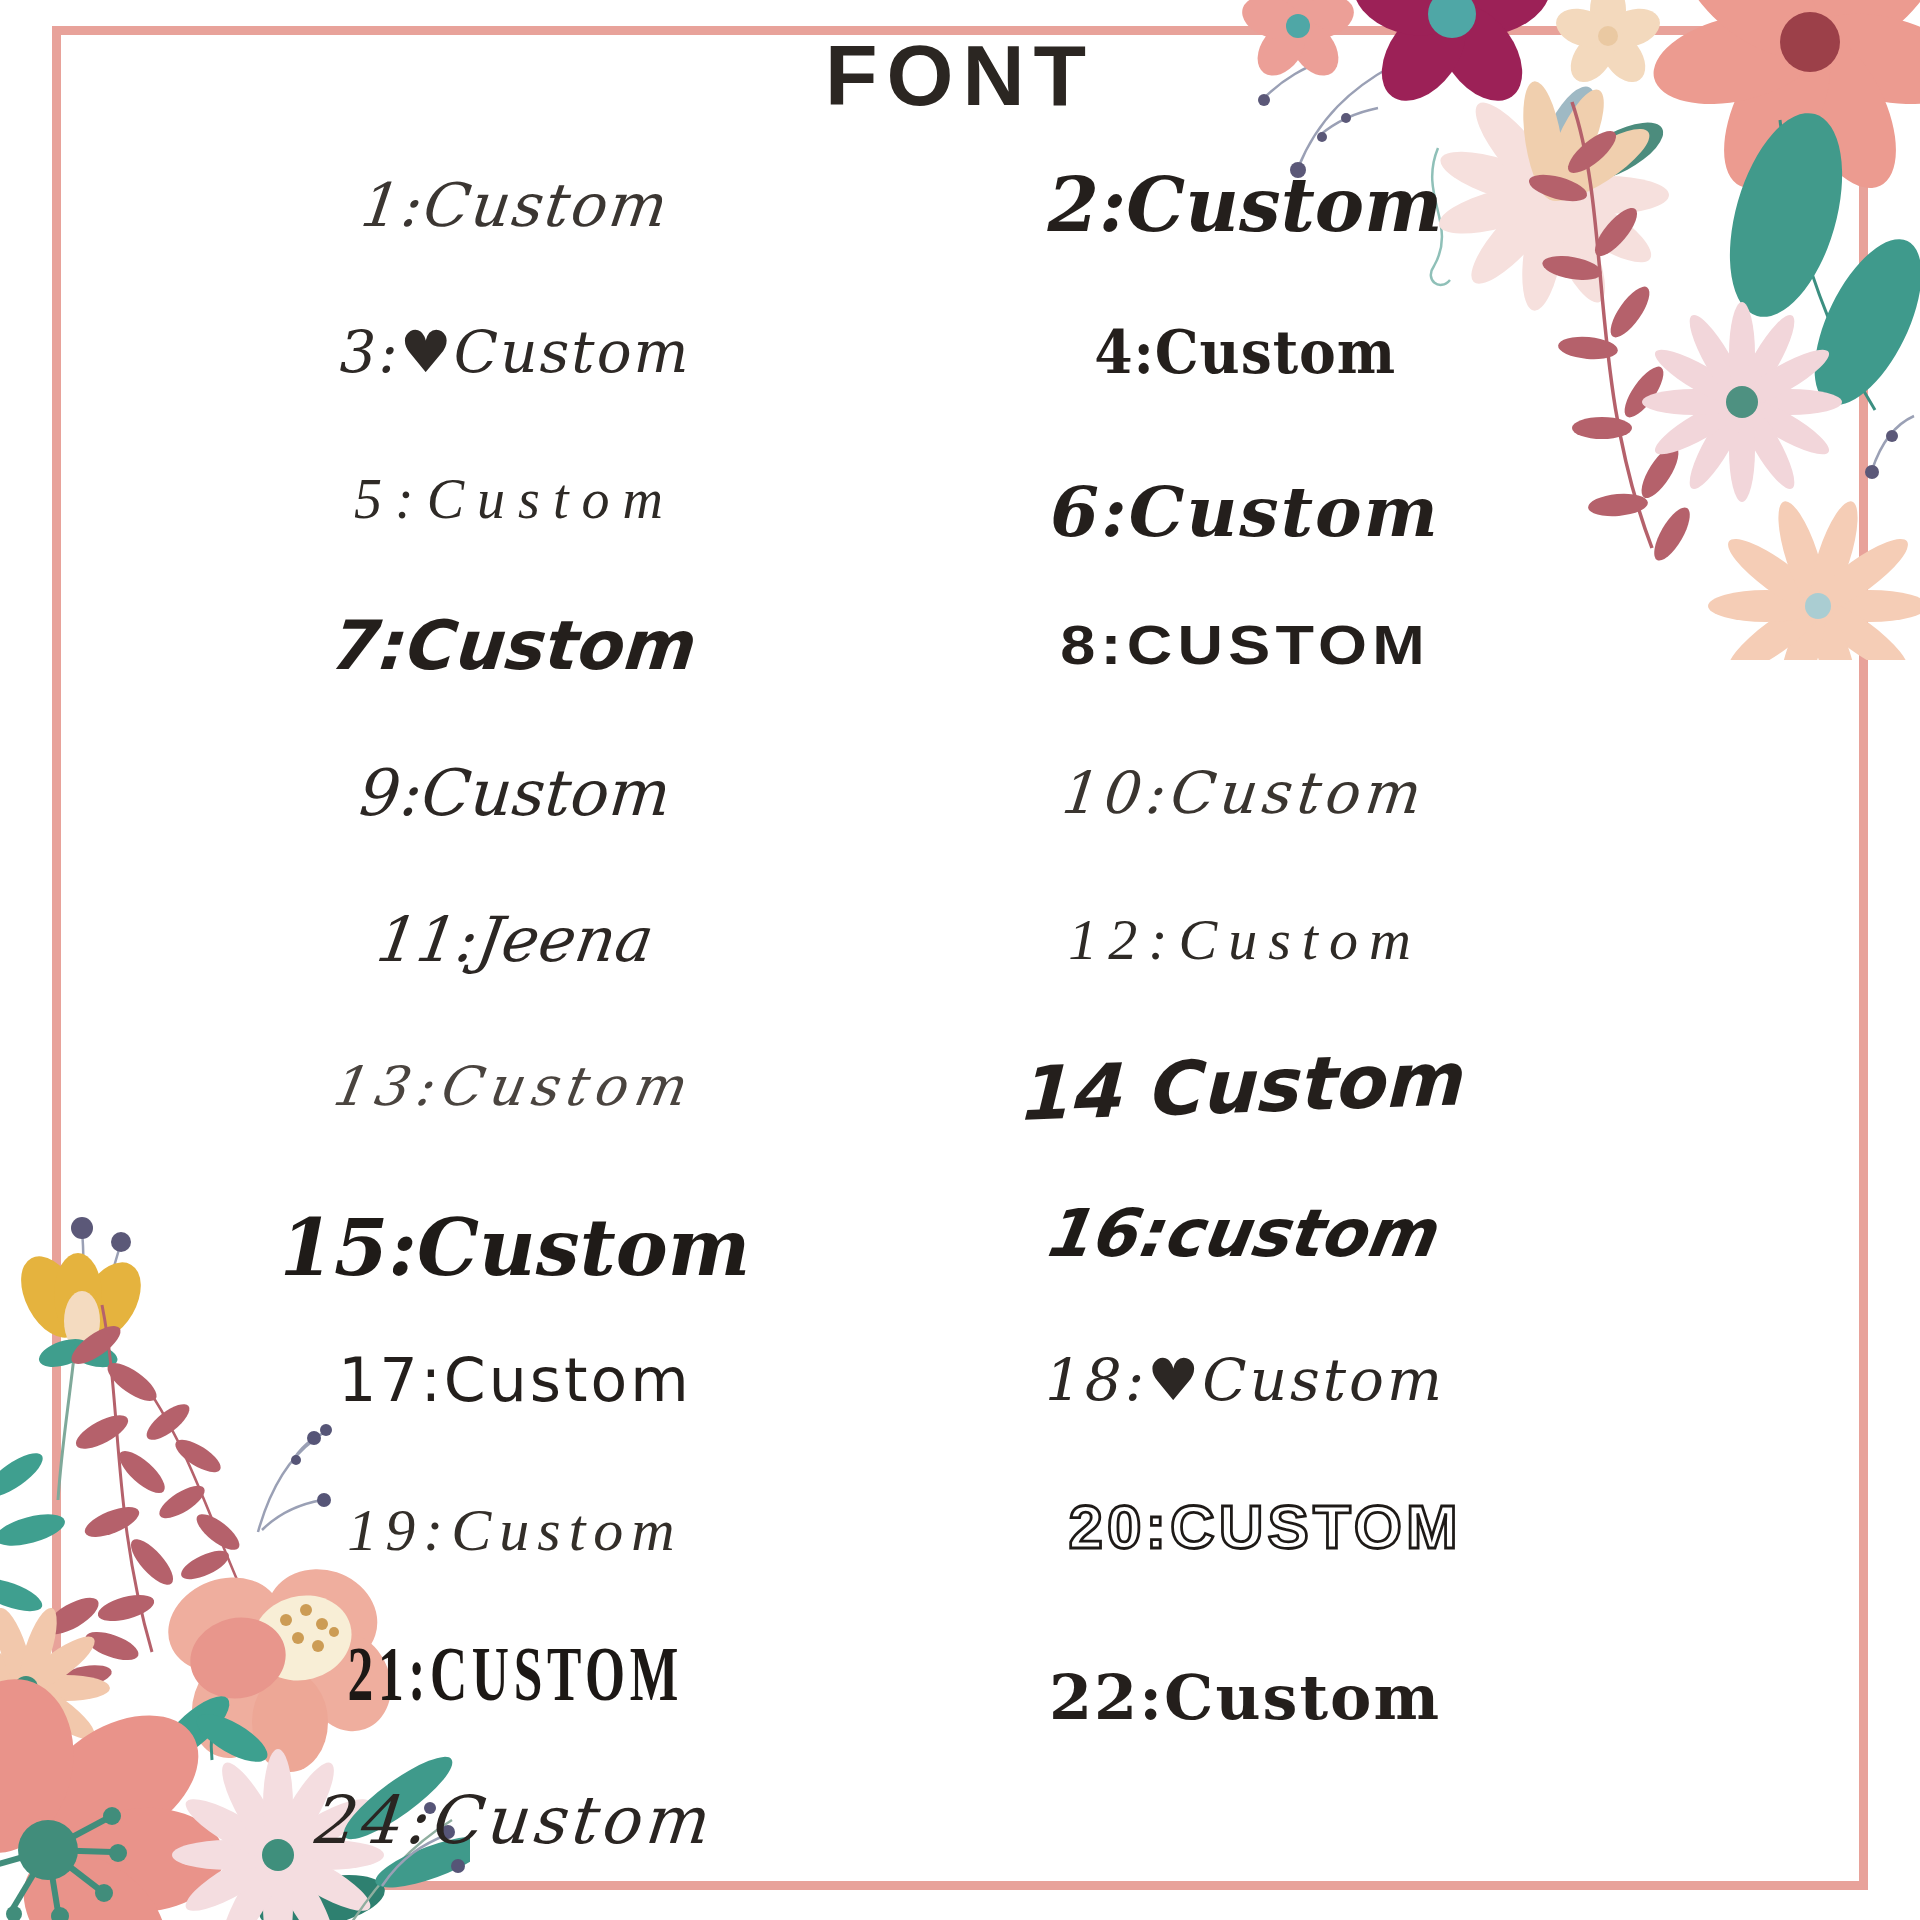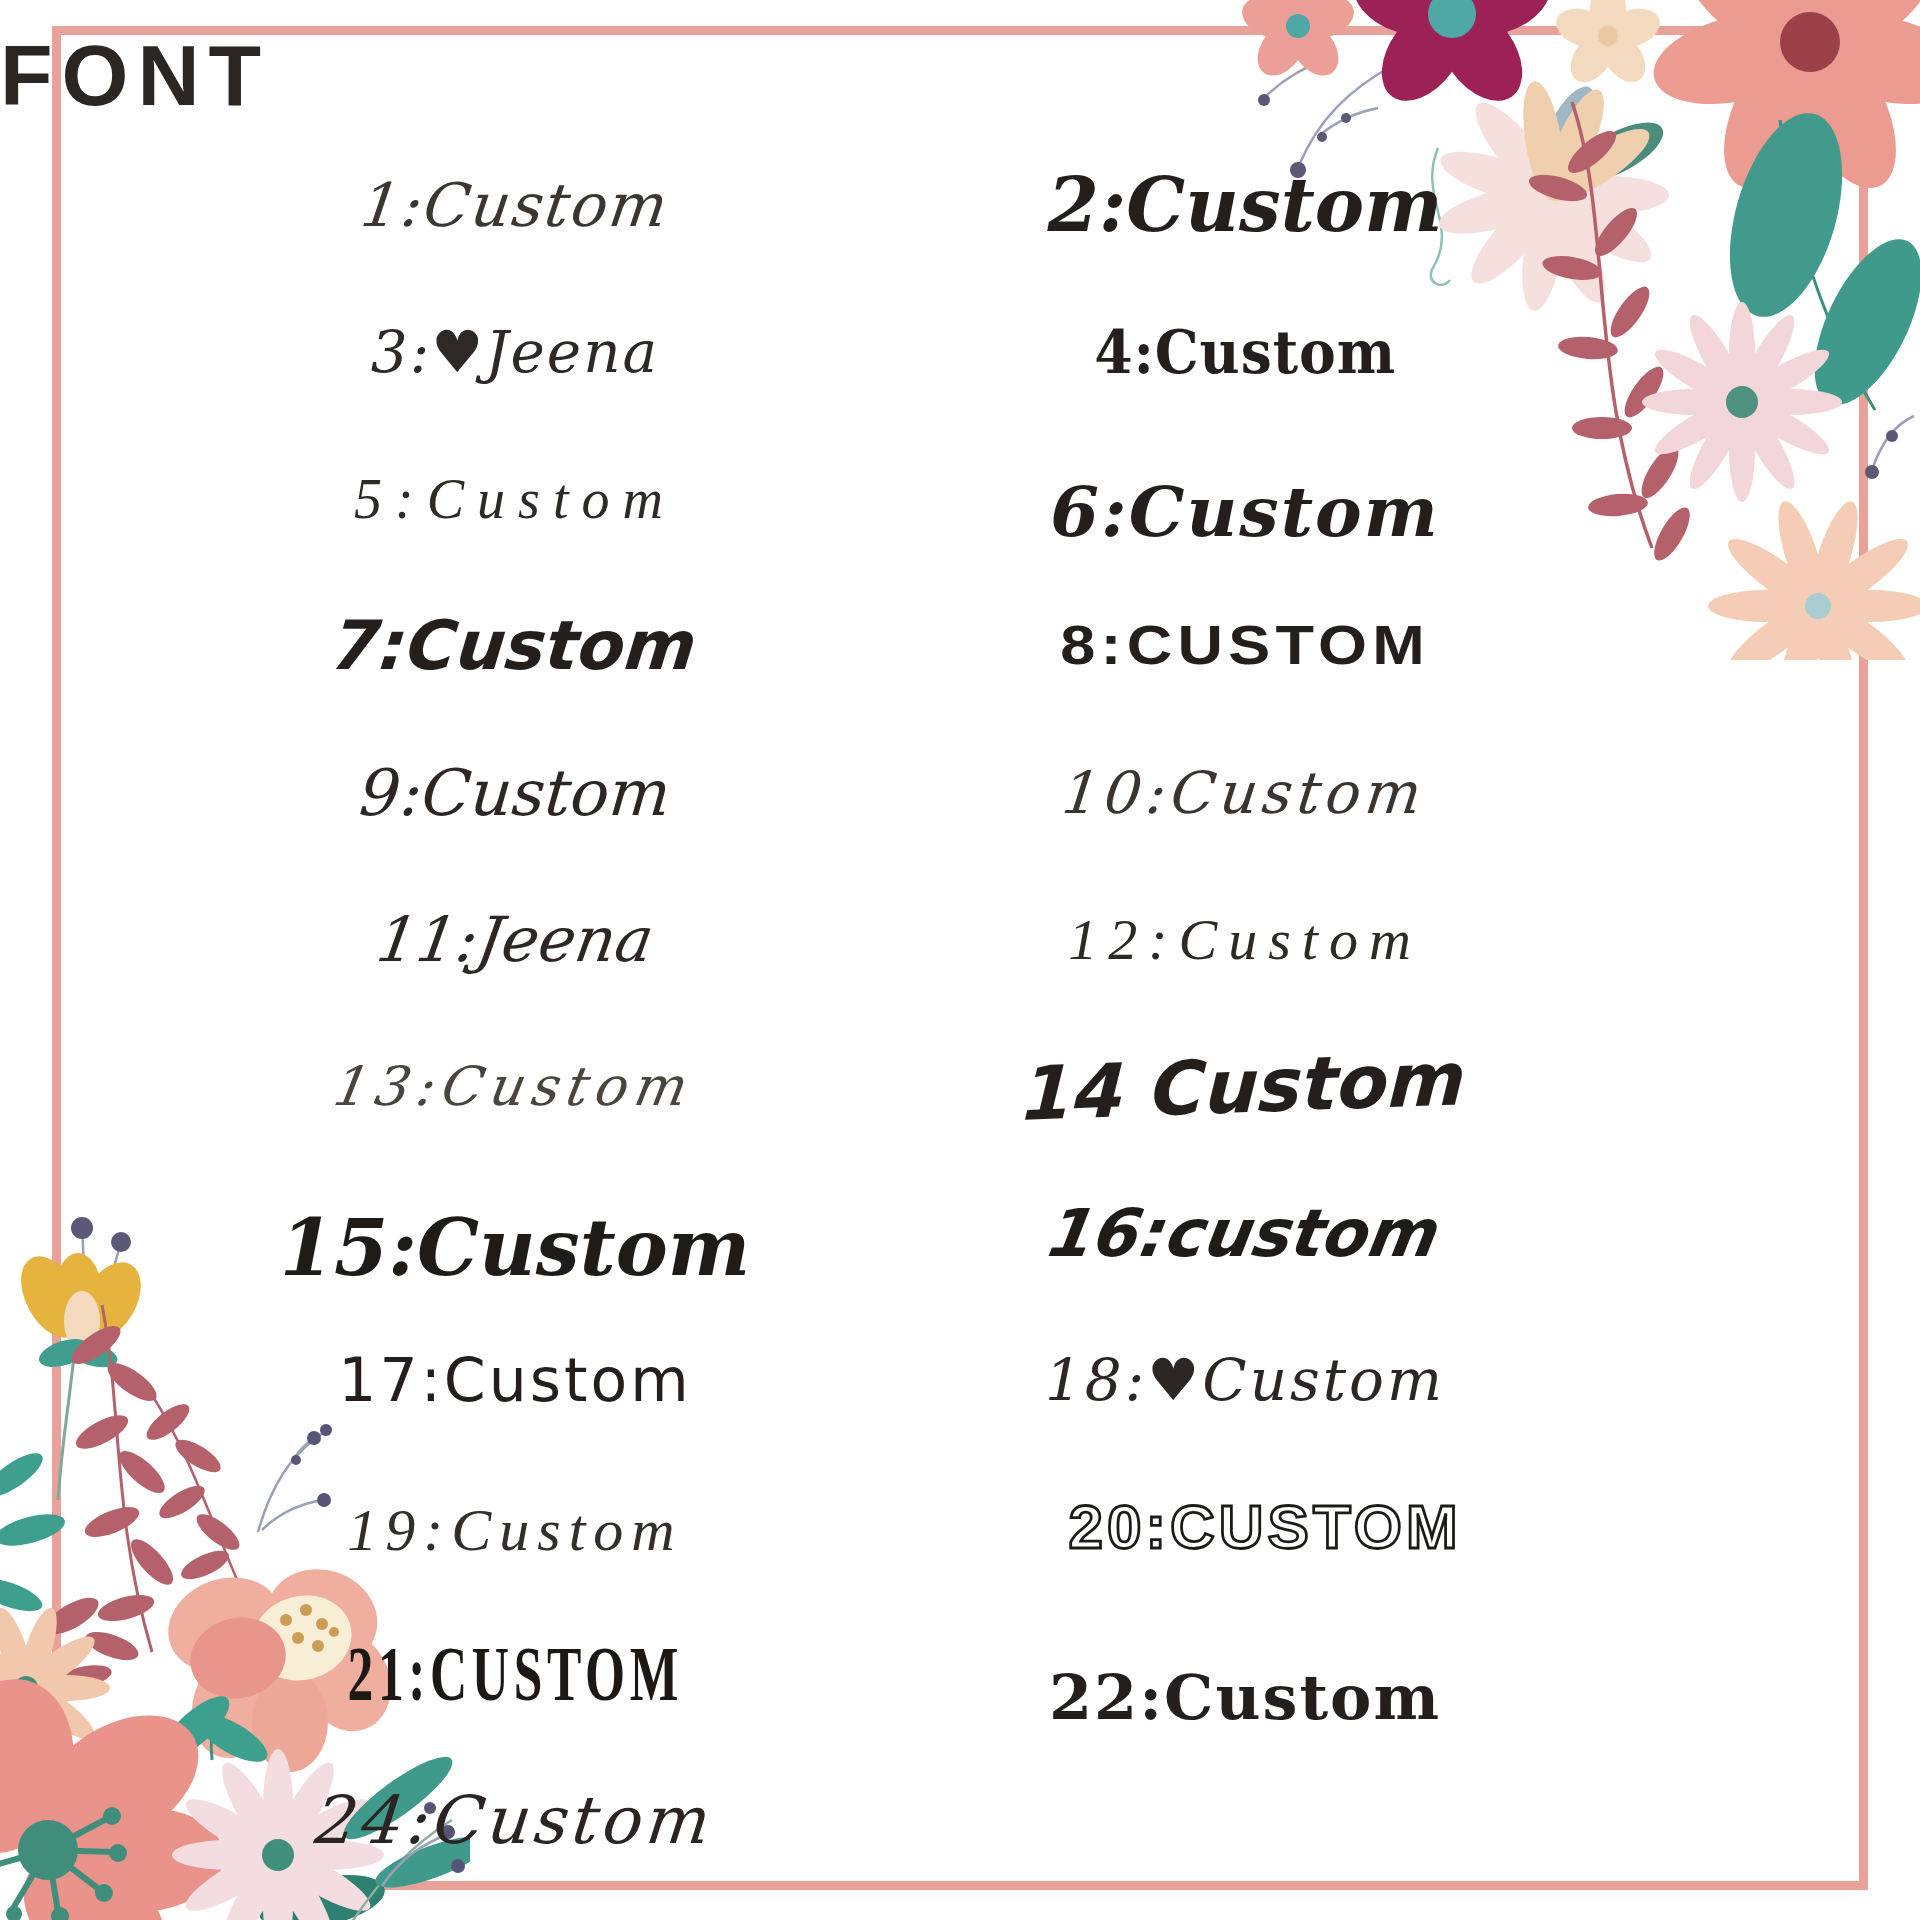--- a/index.html
+++ b/index.html
@@ -1,20 +1,20 @@
 <!DOCTYPE html>
 <html><head>
 <meta charset="utf-8">
 <style>
   html,body{margin:0;padding:0;background:#ffffff;}
   .page{position:relative;width:1920px;height:1920px;background:#ffffff;overflow:hidden;
         font-family:"Liberation Sans",sans-serif;}
   .frame{position:absolute;left:52px;right:52px;top:26px;bottom:30px;
          border:9px solid #e8a29a;z-index:1;}
-  .title{position:absolute;top:26px;left:0;right:0;z-index:3;
+  .title{position:absolute;top:26px;left:0;right:0;text-align:center;z-index:3;
          font-family:"Liberation Sans",sans-serif;font-weight:600;font-size:86px;
          letter-spacing:9px;color:#2b2622;}
   .deco{position:absolute;z-index:2;}
   .deco.tr{top:0;right:0;width:700px;height:660px;}
   .deco.bl{bottom:0;left:0;width:470px;height:860px;}
   .font-list{position:absolute;left:150px;top:132px;width:1460px;height:1762px;z-index:3;
              display:grid;grid-template-columns:1fr 1fr;grid-auto-rows:1fr;
              align-items:center;justify-items:center;}
   .cell{display:flex;align-items:center;justify-content:center;}
   .sample{white-space:nowrap;color:#241f1c;}
@@ -336,21 +336,21 @@
   </svg>
 
   <div class="font-list">
     <div class="cell">
         <span class="sample f1">1:Custom</span>
       </div>
     <div class="cell">
         <span class="sample f2">2:Custom</span>
       </div>
     <div class="cell">
-        <span class="sample f3">3:♥Jeena</span>
+        <span class="sample f3">3:♥Custom</span>
       </div>
     <div class="cell">
         <span class="sample f4">4:Custom</span>
       </div>
     <div class="cell">
         <span class="sample f5">5:Custom</span>
       </div>
     <div class="cell">
         <span class="sample f6">6:Custom</span>
       </div>

